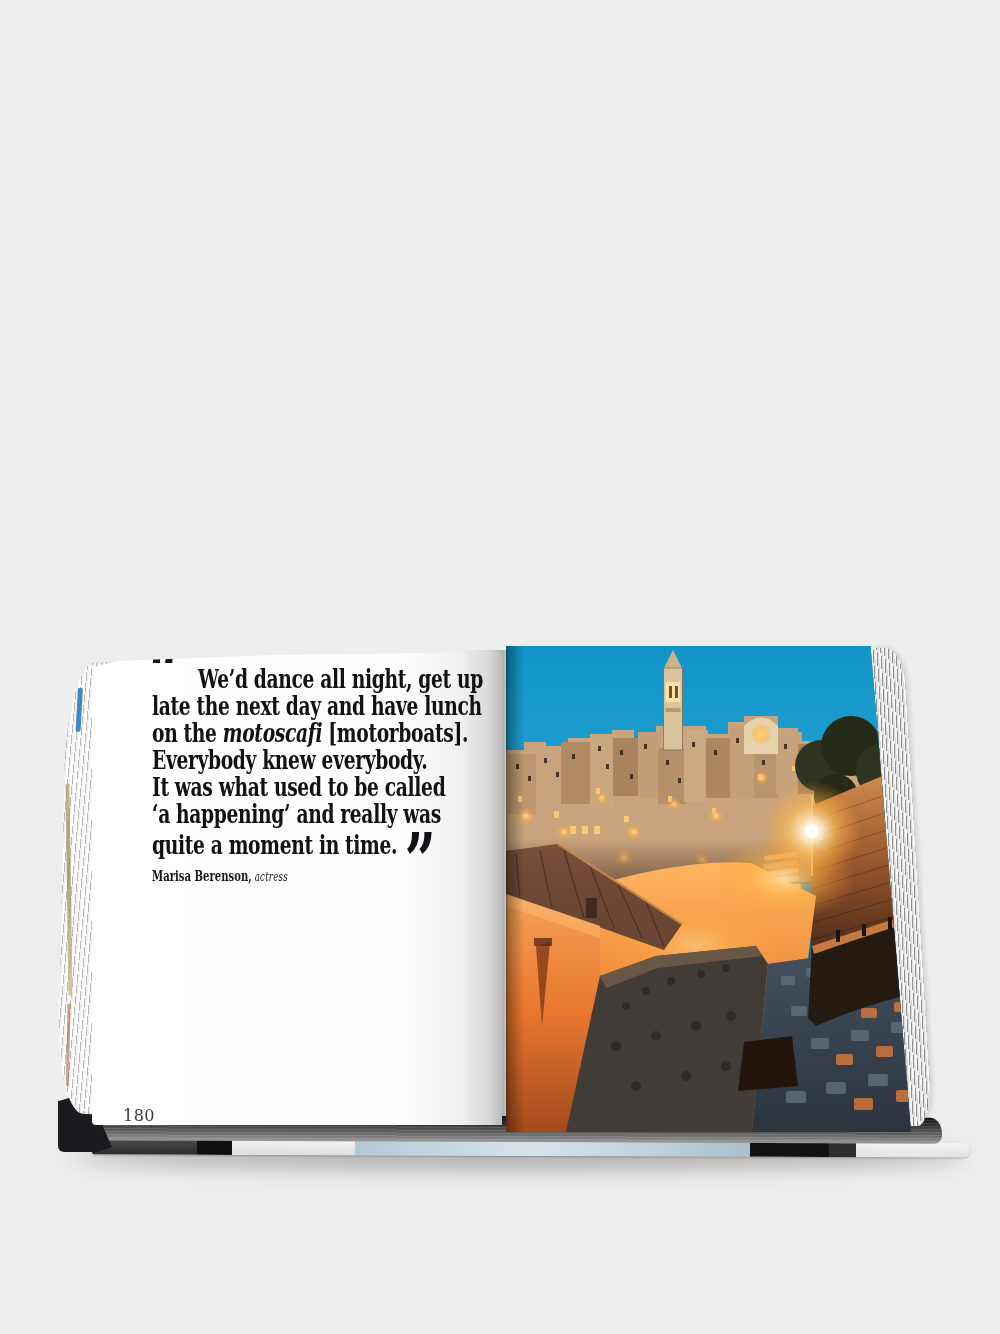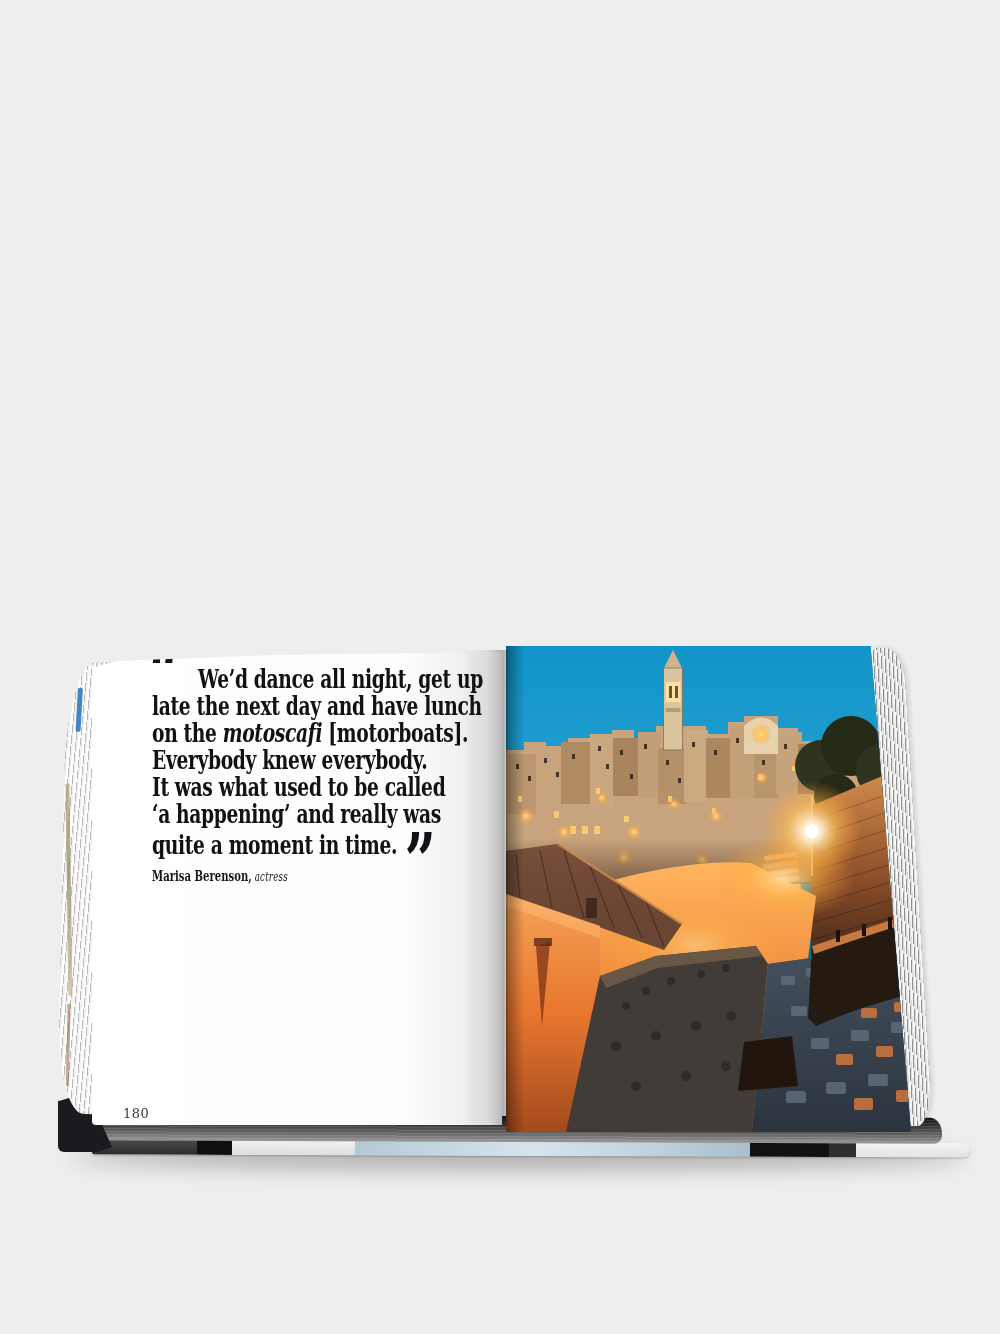--- a/index.html
+++ b/index.html
@@ -59,21 +59,21 @@
     transform-origin:0 0;color:#121216;font-weight:700;font-size:26px;line-height:27px;
     letter-spacing:-.5px;}
   .qline{white-space:nowrap;}
   .qline.l1{text-indent:64px;}
   .qmark{font-size:76px;line-height:0;letter-spacing:-4px;}
   .qmark.open{position:absolute;left:-4px;top:6px;}
   .qmark.close{display:inline-block;position:relative;top:34px;margin-left:10px;}
   .attribution{position:absolute;left:60px;top:216px;transform:scaleX(.72);transform-origin:0 0;
     color:#17171a;font-weight:700;font-size:14px;white-space:nowrap;}
   .attribution em{font-weight:400;font-style:italic;font-size:12px;letter-spacing:.3px;}
-  .page-number{position:absolute;left:31px;top:454px;font-size:13px;color:#3a3a3c;letter-spacing:.5px;}
+  .page-number{position:absolute;left:31px;top:454px;font-size:16px;color:#3a3a3c;letter-spacing:.5px;}
 
   
   .gutter{position:absolute;left:404px;top:6px;width:46px;height:476px;pointer-events:none;
     background:linear-gradient(to right,rgba(0,0,0,0) 0%,rgba(0,0,0,.09) 55%,rgba(0,0,0,.26) 90%,rgba(0,0,0,.10) 100%);}
 
   
   .right-page{position:absolute;left:448px;top:2px;width:405px;height:486px;
     clip-path:polygon(0 0,90% 0,100% 100%,0 100%);background:#0d6f9c;}
   .right-page svg{display:block;width:100%;height:100%;}
 </style>

